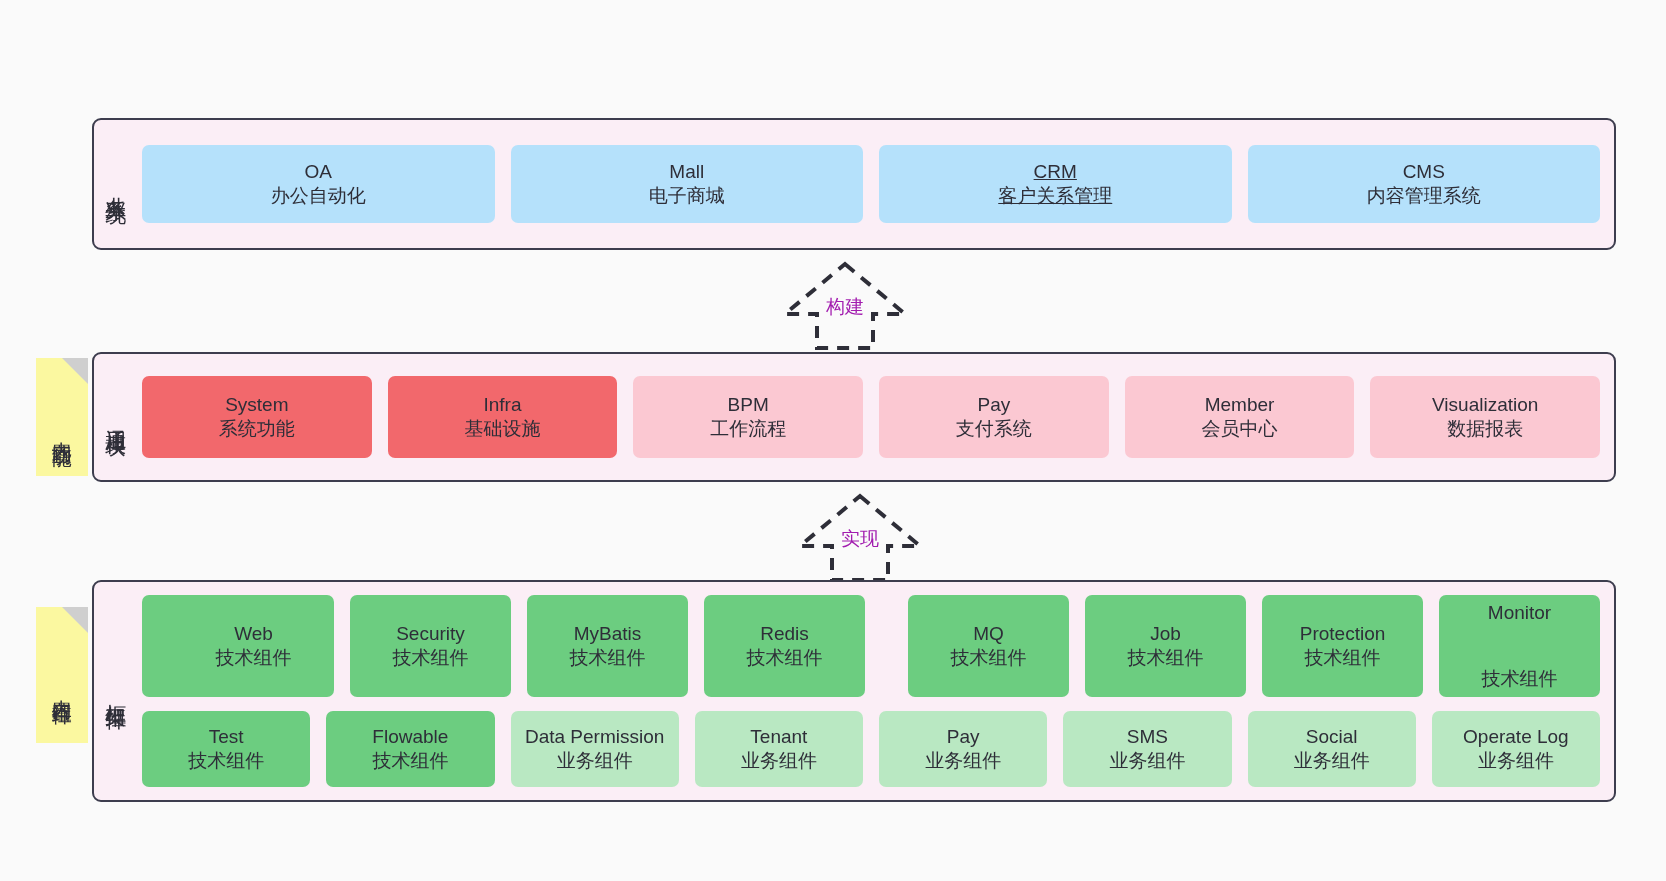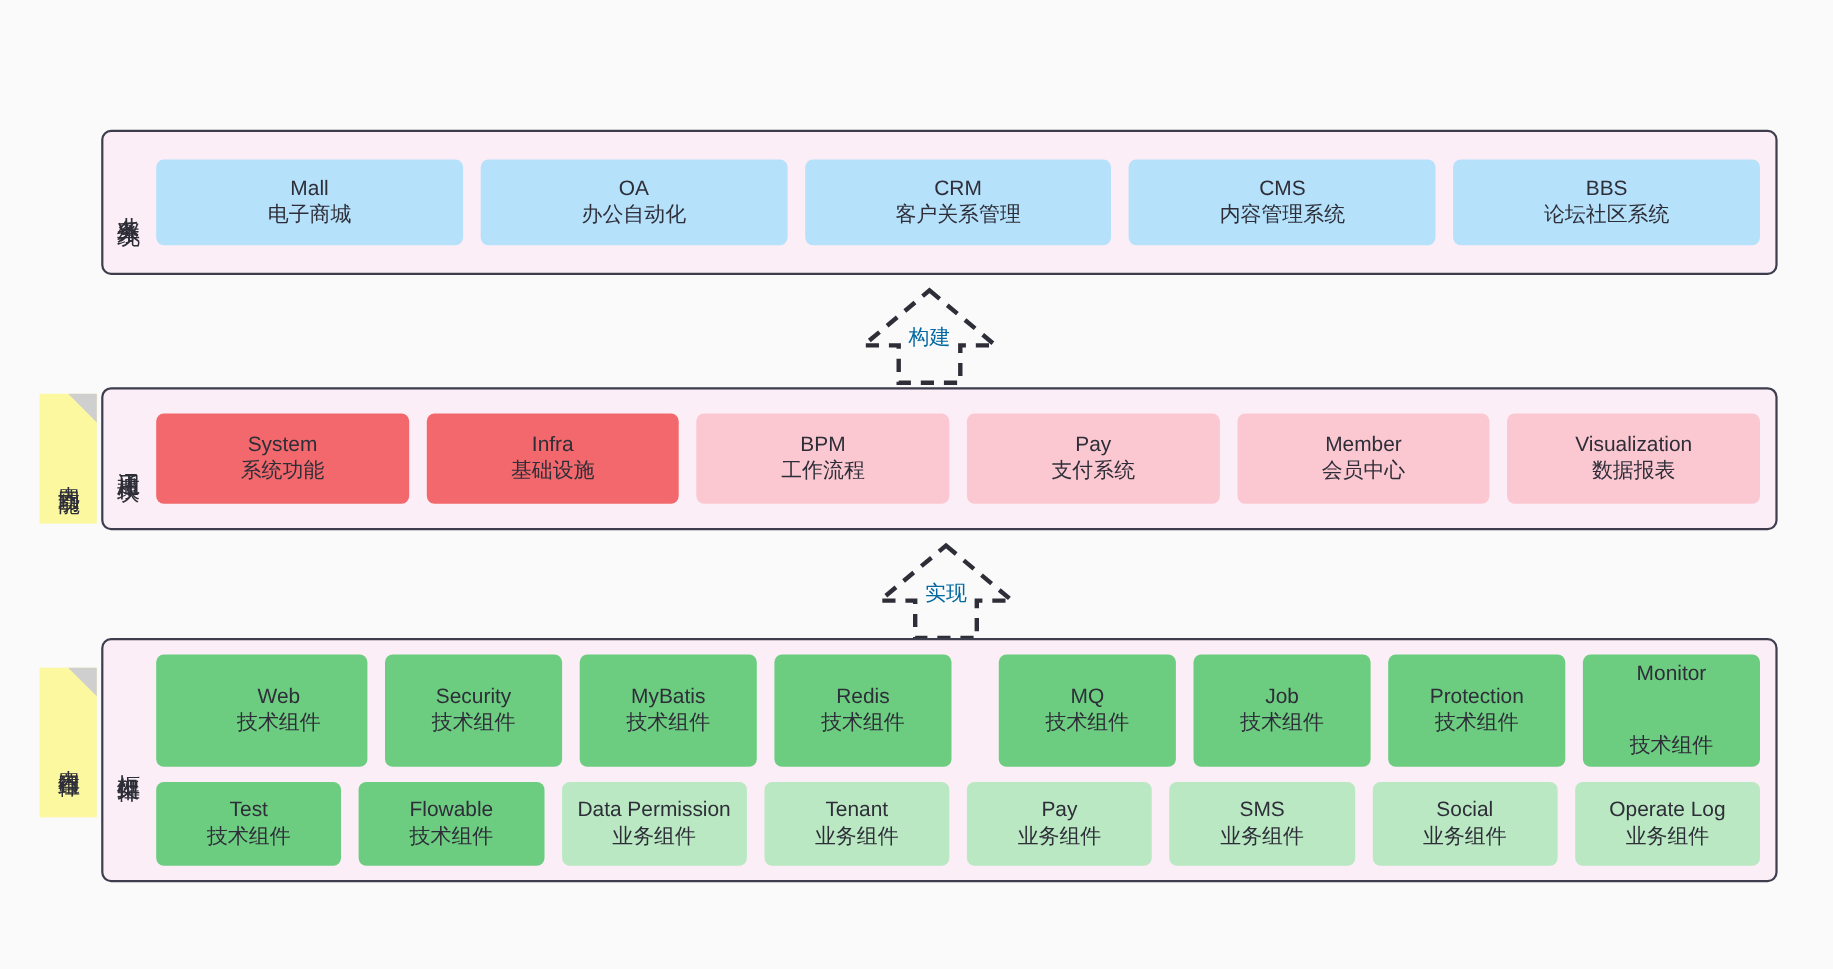--- a/index.html
+++ b/index.html
@@ -104,54 +104,50 @@
   }
 
   
   .connector { position: absolute; }
   .connector .conn-label {
     position: absolute;
     left: 50%;
     transform: translateX(-50%);
     top: 36px;
     font-size: 19px;
-    color: #0369a1;
+    color: #a21caf;
     background: transparent;
     padding: 0 3px;
     white-space: nowrap;
   }
 </style>
 </head>
 <body>
 
 <div id="stage">
 
   <div class="layer" id="layer-business" style="left:92px; top:118px; width:1524px; height:132px;">
     <div class="layer-label">业务系统</div>
     <div class="cards">
       <div class="card-row" id="business-row">
           <div class="card blue" style="min-height: 78px;">
+            <span class="t-en">OA</span>
+            <span class="t-cn">办公自动化</span>
+          </div>
+          <div class="card blue" style="min-height: 78px;">
             <span class="t-en">Mall</span>
             <span class="t-cn">电子商城</span>
           </div>
-          <div class="card blue" style="min-height: 78px;">
-            <span class="t-en">OA</span>
-            <span class="t-cn">办公自动化</span>
-          </div>
-          <div class="card blue" style="min-height: 78px;">
+          <div class="card blue" style="min-height: 78px; text-decoration: underline;">
             <span class="t-en">CRM</span>
             <span class="t-cn">客户关系管理</span>
           </div>
           <div class="card blue" style="min-height: 78px;">
             <span class="t-en">CMS</span>
             <span class="t-cn">内容管理系统</span>
-          </div>
-          <div class="card blue" style="min-height: 78px;">
-            <span class="t-en">BBS</span>
-            <span class="t-cn">论坛社区系统</span>
           </div>
         </div>
     </div>
   </div>
 
   <div class="connector" id="conn-build" style="left:755px; top:258px; width:180px; height:94px;">
     <svg width="180" height="94" viewBox="0 0 180 94">
       <path d="M 90 6 L 150 56 L 118 56 L 118 90 L 62 90 L 62 56 L 30 56 Z" fill="none" stroke="#2e2e38" stroke-width="4" stroke-dasharray="12,9" stroke-linejoin="miter"></path>
     </svg>
     <span class="conn-label">构建</span>

